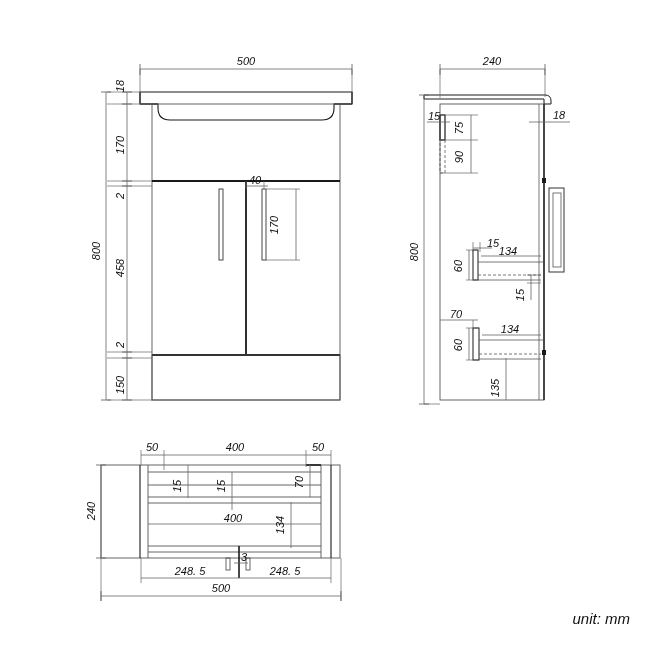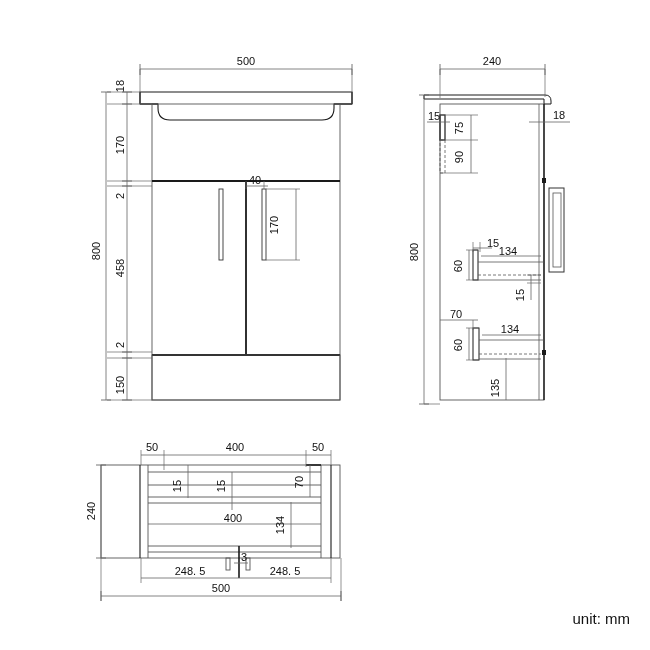--- a/index.html
+++ b/index.html
@@ -1,17 +1,17 @@
 <!DOCTYPE html>
 <html><head>
 <meta charset="utf-8">
 <style>
   html,body{margin:0;padding:0;background:#ffffff;}
   body{width:650px;height:650px;overflow:hidden;font-family:"Liberation Sans",sans-serif;}
-  #sheet{position:relative;width:650px;height:484px;background:#fff;}
+  #sheet{position:relative;width:650px;height:484px;background:#fff;font-style:italic;}
   svg{display:block;}
   text{font-family:"Liberation Sans",sans-serif;fill:#111;}
   .dimtxt{font-size:11px;}
   .unit{font-size:15px;}
 </style>
 </head>
 <body>
 
 <div id="sheet">
 <svg width="650" height="650" viewBox="0 0 650 650">

